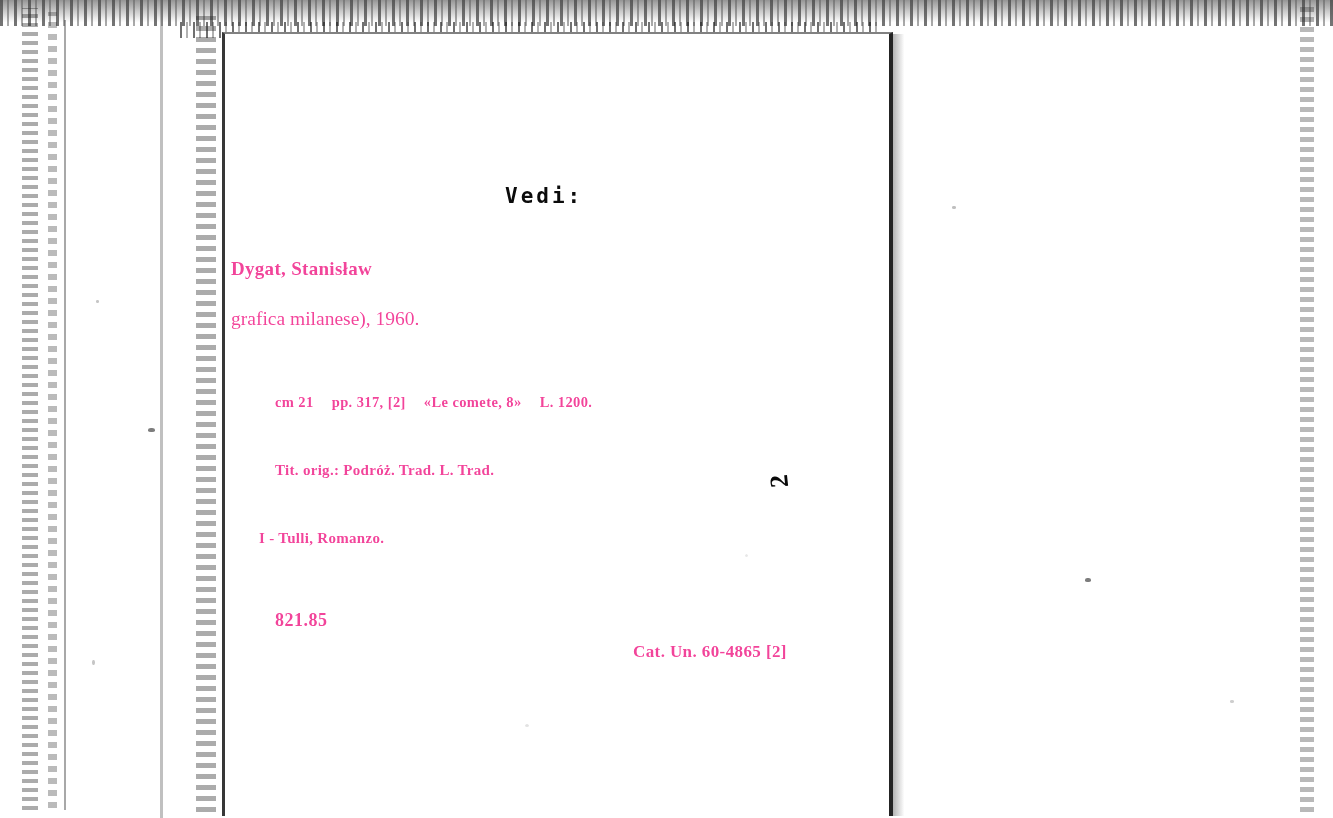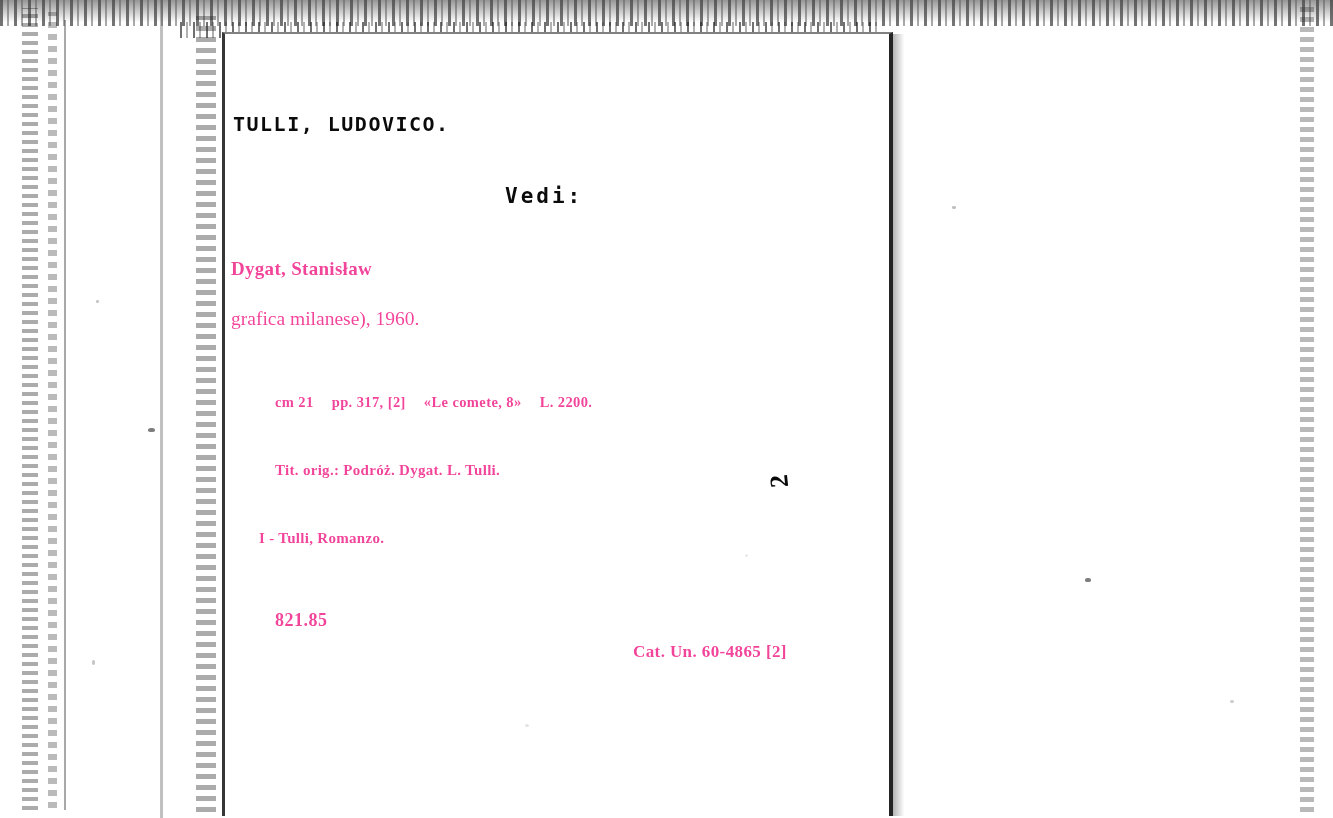--- a/index.html
+++ b/index.html
@@ -276,38 +276,37 @@
   <div class="fleck" style="left:148px; top:428px; width:7px; height:4px;"></div>
   <div class="fleck" style="left:1085px; top:578px; width:6px; height:4px;"></div>
   <div class="fleck" style="left:952px; top:206px; width:4px; height:3px; opacity:.5;"></div>
   <div class="fleck" style="left:1230px; top:700px; width:4px; height:3px; opacity:.4;"></div>
   <div class="fleck" style="left:96px; top:300px; width:3px; height:3px; opacity:.45;"></div>
   <div class="fleck" style="left:92px; top:660px; width:3px; height:5px; opacity:.45;"></div>
 
   <div id="card">
     <div class="card-inner">
 
-      <div id="heading-name" class="tw">TULLI, LUDOVICO.</div>
 
       <div id="vedi" class="tw">Vedi:</div>
 
       <div id="author" class="pr">Dygat, Stanisław</div>
 
       <div id="title-block" class="pr">
         <span class="l2">grafica milanese), 1960.</span>
       </div>
 
       <div id="collation" class="pr">
         <span>cm 21</span>
         <span>pp. 317, [2]</span>
         <span>«Le comete, 8»</span>
-        <span>L. 2200.</span>
+        <span>L. 1200.</span>
       </div>
 
-      <div id="orig-title" class="pr">Tit. orig.: Podróż. Dygat. L. Tulli.</div>
+      <div id="orig-title" class="pr">Tit. orig.: Podróż. Trad. L. Trad.</div>
 
       <div id="added-entry" class="pr">I - Tulli, Romanzo.</div>
 
       <div id="ddc" class="pr">821.85</div>
 
       <div id="cat-number" class="pr">Cat. Un. 60-4865   [2]</div>
 
       <div id="pen-mark">2</div>
 
       <div class="speck" style="left:300px; top:690px; width:4px; height:3px; opacity:.35;"></div>

